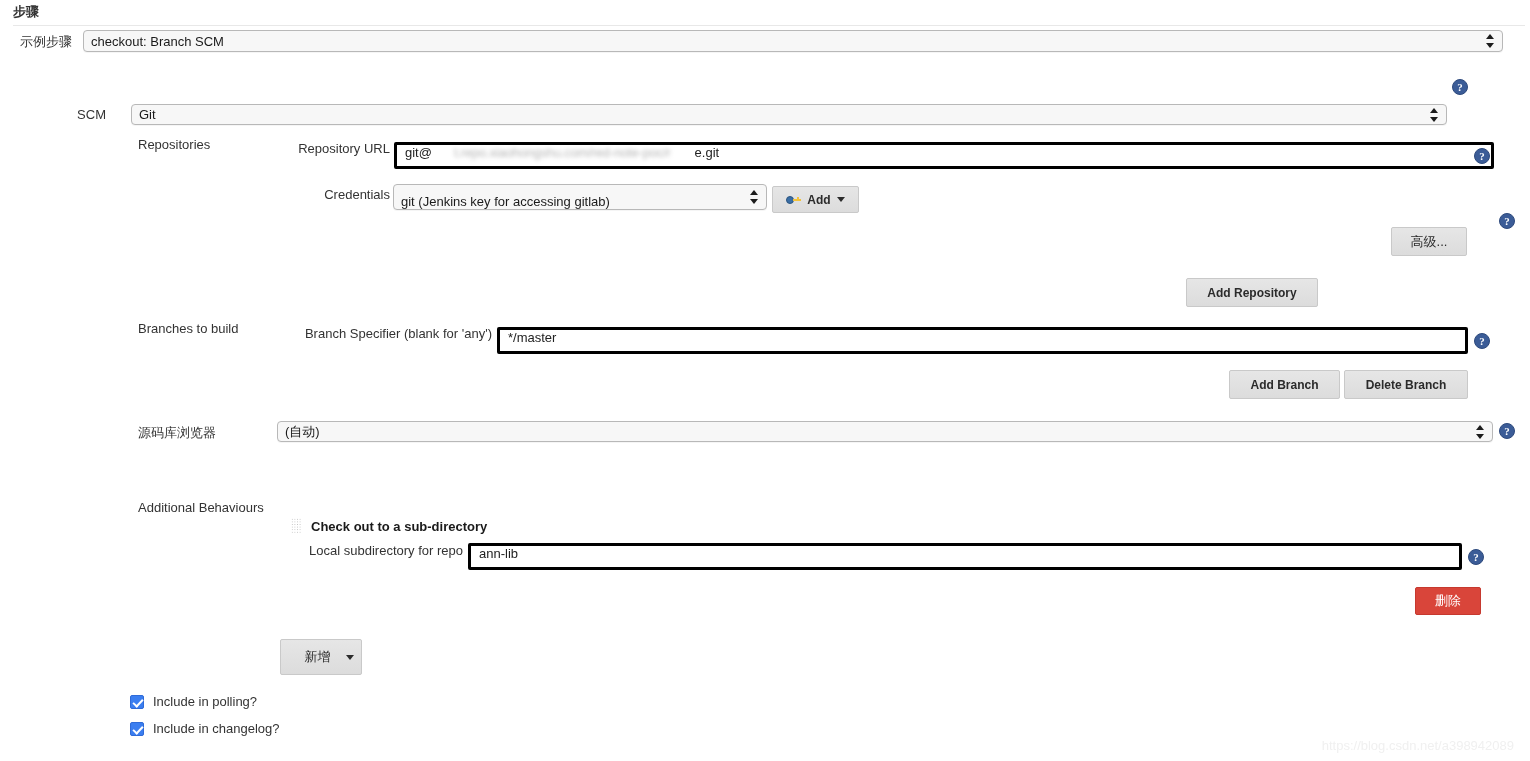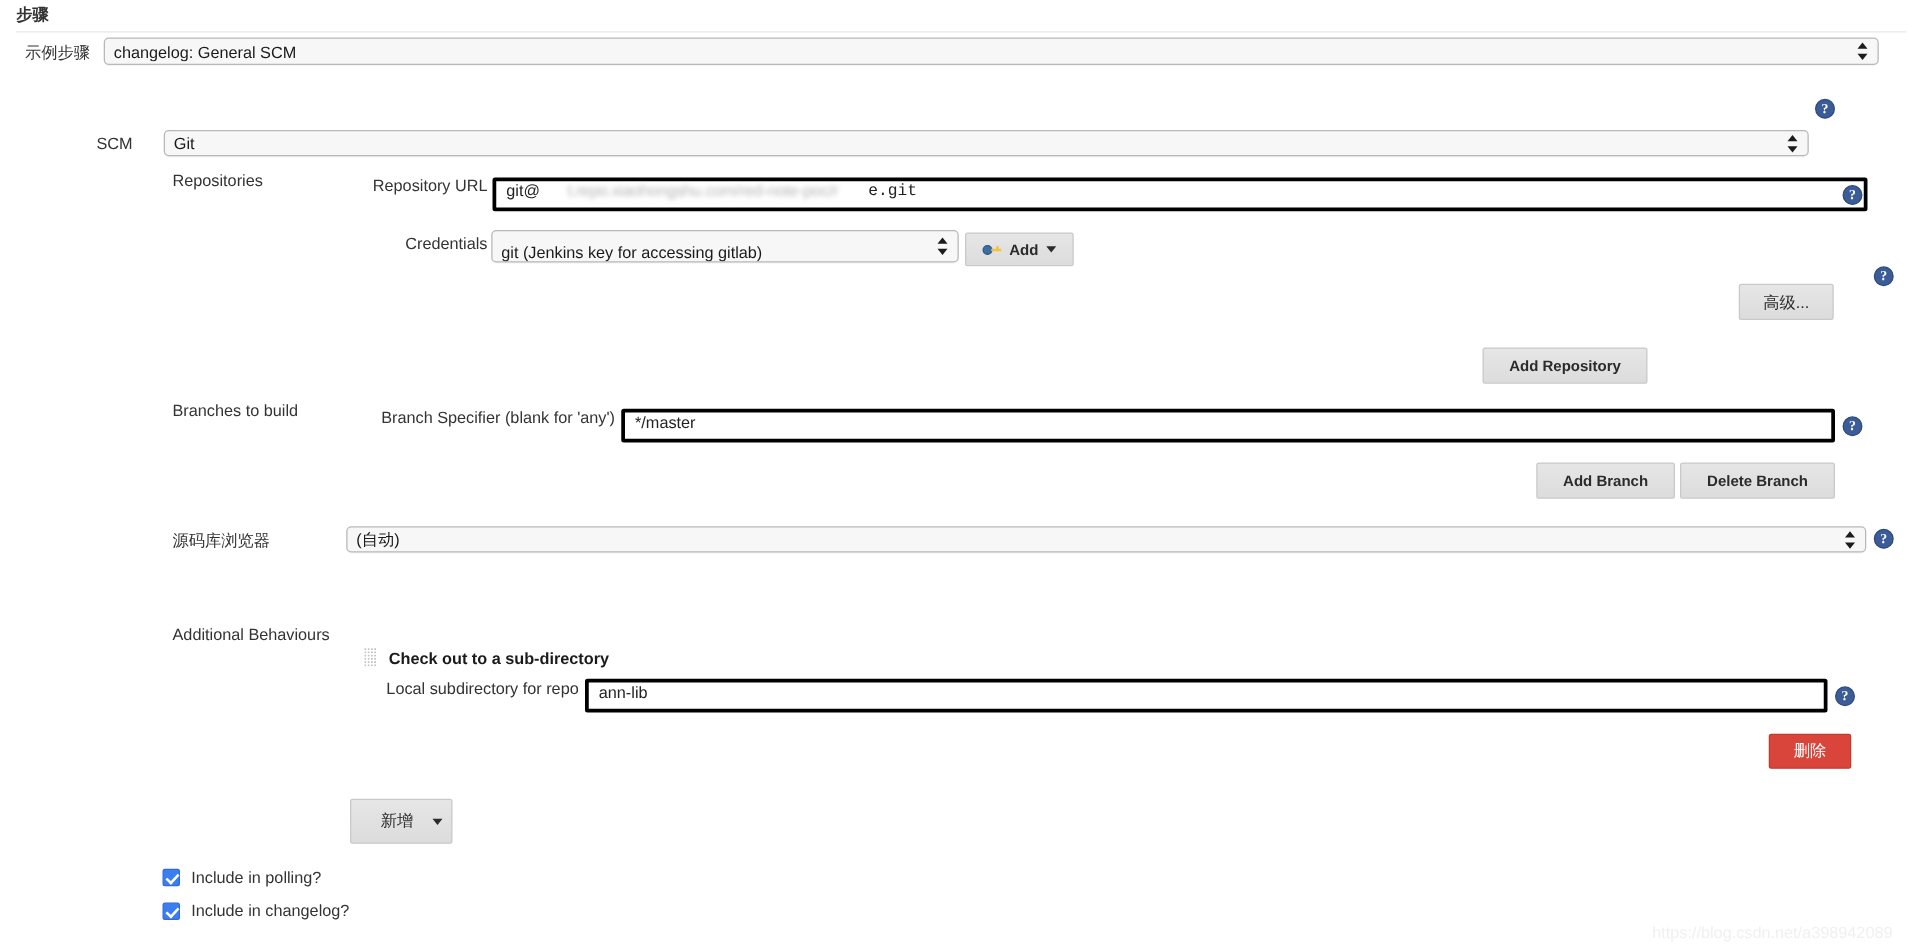--- a/index.html
+++ b/index.html
@@ -221,21 +221,21 @@
 </head>
 <body>
 
 <div class="page">
 
   <div class="section-title">步骤</div>
   <div class="title-rule"></div>
 
   <div class="label" style="left:10px; top:33px; width:62px;">示例步骤</div>
   <div class="sel" style="left:83px; top:30px; width:1420px; height:22px;">
-    <span class="sel-txt">changelog: General SCM</span>
+    <span class="sel-txt">checkout: Branch SCM</span>
     <span class="spin">
         <i class="up"></i>
         <i class="dn"></i>
       </span>
   </div>
 
   <div class="help" style="left:1452px; top:79px;">?</div>
 
   <div class="label" style="left:40px; top:107px; width:66px;">SCM</div>
   <div class="sel" style="left:131px; top:104px; width:1316px; height:21px;">
@@ -245,21 +245,21 @@
         <i class="dn"></i>
       </span>
   </div>
 
   <div class="label-left" style="left:138px; top:137px;">Repositories</div>
 
   <div class="label" style="left:240px; top:141px; width:150px;">Repository URL</div>
   <div class="txt" style="left:394px; top:142px; width:1100px; height:27px;">
     <span>git@</span>
     <span class="redacted">t.repo.xiaohongshu.com/red-note-poc/r</span>
-    <span style="margin-left:24px;font-family:Liberation Mono, monospace;">e.git</span>
+    <span style="margin-left:24px;">e.git</span>
   </div>
   <div class="help" style="left:1474px; top:148px;">?</div>
 
   <div class="label" style="left:240px; top:187px; width:150px;">Credentials</div>
   <div class="sel" style="left:393px; top:184px; width:374px; height:26px;align-items:flex-end;">
     <span class="sel-txt">git (Jenkins key for accessing gitlab)</span>
     <span class="spin">
         <i class="up"></i>
         <i class="dn"></i>
       </span>

